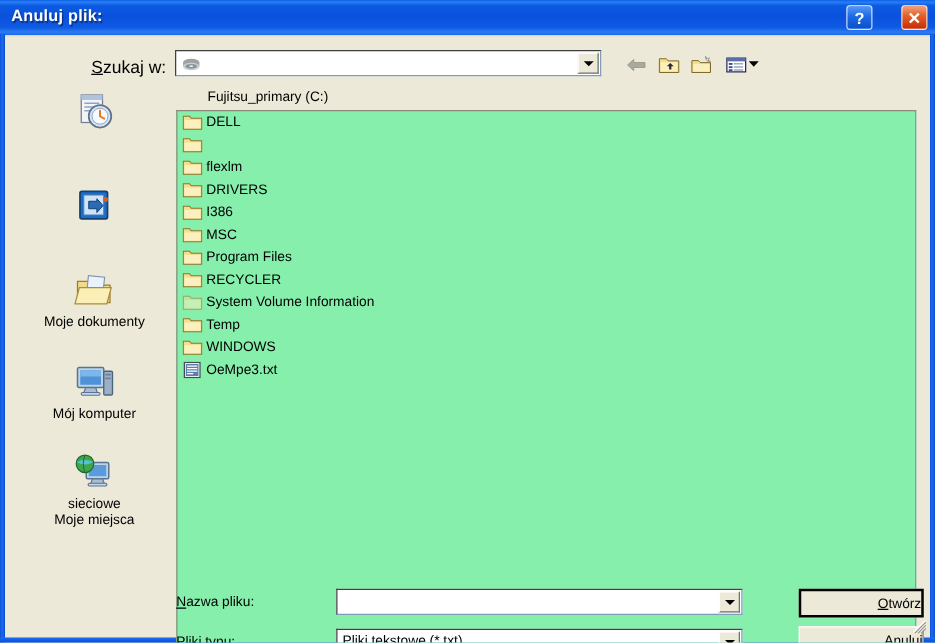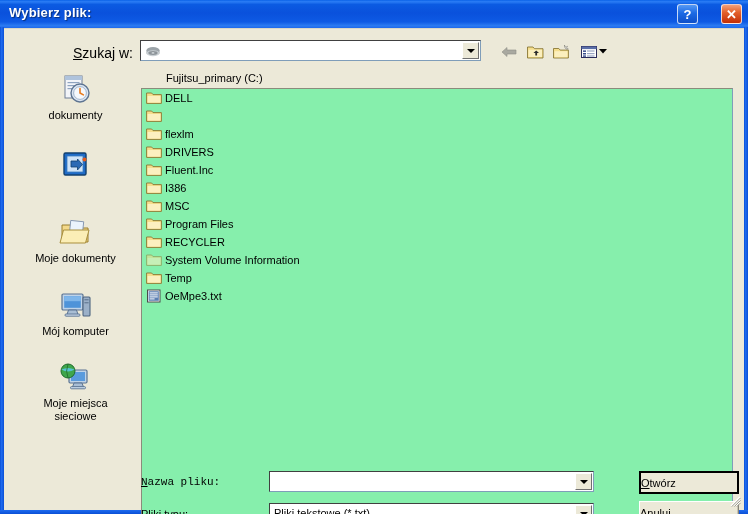--- a/index.html
+++ b/index.html
@@ -248,21 +248,20 @@
     line-height: 14px;
   }
 
   
   #filename-label {
     position: absolute;
     left: 137px;
     top: 447px;
     font-size: 11px;
     white-space: nowrap;
-    font-family: Liberation Mono, monospace;
   }
   #filetype-label {
     position: absolute;
     left: 137px;
     top: 479px;
     font-size: 11px;
     white-space: nowrap;
   }
   .bottom-combo {
     position: absolute;
@@ -296,21 +295,21 @@
     border-right-color: #848279;
     border-bottom-color: #848279;
     box-shadow: inset -1px -1px 0 #C8C5B4;
     box-sizing: border-box;
     font-size: 11px;
     font-family: "Liberation Sans", sans-serif;
     color: #000000;
     cursor: default;
     display: flex;
     align-items: center;
-    justify-content: flex-start;
+    justify-content: flex-end;
   }
   #open-button {
     top: 442px;
     border: 2px solid #000000;
     box-shadow: none;
   }
   #cancel-button { top: 472px; }
 
   
   #resize-grip {
@@ -320,21 +319,21 @@
     width: 14px;
     height: 14px;
   }
 </style>
 </head>
 <body>
 
 <div id="dialog-window">
 
   <div id="title-bar">
-    <div id="title-text">Wybierz plik:</div>
+    <div id="title-text">Anuluj plik:</div>
 
     <div class="title-btn" id="help-button">
       <span class="title-btn-glyph">?</span>
     </div>
 
     <div class="title-btn" id="close-button">
       <span class="title-btn-glyph">✕</span>
     </div>
   </div>
 
@@ -407,21 +406,20 @@
         <svg class="place-icon" viewBox="0 0 34 34">
           <rect x="6" y="3" width="17" height="22" fill="#F2F4F8" stroke="#6F7E95" stroke-width="1"></rect>
           <rect x="6" y="3" width="17" height="4" fill="#AFC3DC"></rect>
           <rect x="8.5" y="9" width="12" height="1.2" fill="#8FA4C0"></rect>
           <rect x="8.5" y="12" width="12" height="1.2" fill="#8FA4C0"></rect>
           <rect x="8.5" y="15" width="8" height="1.2" fill="#8FA4C0"></rect>
           <circle cx="21" cy="20" r="9" fill="#DCE6F2" stroke="#5E7491" stroke-width="1.4"></circle>
           <circle cx="21" cy="20" r="6.4" fill="#F6F9FD" stroke="#8FA4C0" stroke-width="0.8"></circle>
           <path d="M21 15.6 L21 20 L24.4 21.9" stroke="#E87B1E" stroke-width="1.6" fill="none" stroke-linecap="round"></path>
         </svg>
-        <span class="place-label">dokumenty</span>
       </div>
 
       <div class="place-item" style="top:76px;">
         <svg class="place-icon" viewBox="0 0 34 34">
           <rect x="5" y="4" width="22" height="22" rx="1.5" fill="#1E6BC8" stroke="#12406F" stroke-width="1.4"></rect>
           <rect x="8" y="7" width="16" height="16" fill="#CFE3F7" stroke="#3E7EBE" stroke-width="0.8"></rect>
           <path d="M12 12 L12 18 L18.5 18 L18.5 21 L23.5 15.5 L18.5 10 L18.5 12 Z" fill="#2B6AB5" stroke="#10406F" stroke-width="0.8"></path>
           <circle cx="25.5" cy="10.5" r="2" fill="#E05A1B"></circle>
         </svg>
       </div>
@@ -452,22 +450,22 @@
       <div class="place-item" style="top:288px;">
         <svg class="place-icon" viewBox="0 0 34 34">
           <rect x="10" y="9" width="18" height="13" rx="1.2" fill="#BFD3E8" stroke="#5A7391" stroke-width="1.2"></rect>
           <rect x="12" y="11" width="14" height="9" fill="#5A9BDD"></rect>
           <path d="M15 22 L23 22 L24.5 26 L13.5 26 Z" fill="#A9BED5" stroke="#5A7391" stroke-width="1"></path>
           <rect x="11.5" y="25.6" width="15" height="2.2" rx="1" fill="#C6D6E8" stroke="#5A7391" stroke-width="0.9"></rect>
           <circle cx="9" cy="10" r="7" fill="#3FA64B" stroke="#1F6B2C" stroke-width="1"></circle>
           <path d="M2.4 8.6 Q9 5.4 15.6 8.6 Q9 12.6 2.4 8.6 Z" fill="#58C7E8" opacity="0.85"></path>
           <path d="M9 3 Q6.2 10 9 17" stroke="#1F6B2C" stroke-width="0.8" fill="none"></path>
         </svg>
+        <span class="place-label">sieciowe</span>
         <span class="place-label">Moje miejsca</span>
-        <span class="place-label">sieciowe</span>
       </div>
     </div>
 
     <div id="file-list">
 
       <div class="file-row">
         <svg class="file-icon" viewBox="0 0 16 14">
             <path d="M0.6 2 L5.6 2 L7 3.6 L15.4 3.6 L15.4 12.4 L0.6 12.4 Z" fill="#F5DE8C" stroke="#8A7430" stroke-width="0.9"></path>
             <path d="M1.6 5 L14.4 5 L14.4 11.6 L1.6 11.6 Z" fill="#FCF0C0"></path>
           </svg>
@@ -490,27 +488,20 @@
       </div>
 
       <div class="file-row">
         <svg class="file-icon" viewBox="0 0 16 14">
             <path d="M0.6 2 L5.6 2 L7 3.6 L15.4 3.6 L15.4 12.4 L0.6 12.4 Z" fill="#F5DE8C" stroke="#8A7430" stroke-width="0.9"></path>
             <path d="M1.6 5 L14.4 5 L14.4 11.6 L1.6 11.6 Z" fill="#FCF0C0"></path>
           </svg>
         <span class="file-name">DRIVERS</span>
       </div>
 
-      <div class="file-row">
-        <svg class="file-icon" viewBox="0 0 16 14">
-            <path d="M0.6 2 L5.6 2 L7 3.6 L15.4 3.6 L15.4 12.4 L0.6 12.4 Z" fill="#F5DE8C" stroke="#8A7430" stroke-width="0.9"></path>
-            <path d="M1.6 5 L14.4 5 L14.4 11.6 L1.6 11.6 Z" fill="#FCF0C0"></path>
-          </svg>
-        <span class="file-name">Fluent.Inc</span>
-      </div>
 
       <div class="file-row">
         <svg class="file-icon" viewBox="0 0 16 14">
             <path d="M0.6 2 L5.6 2 L7 3.6 L15.4 3.6 L15.4 12.4 L0.6 12.4 Z" fill="#F5DE8C" stroke="#8A7430" stroke-width="0.9"></path>
             <path d="M1.6 5 L14.4 5 L14.4 11.6 L1.6 11.6 Z" fill="#FCF0C0"></path>
           </svg>
         <span class="file-name">I386</span>
       </div>
 
       <div class="file-row">
@@ -546,20 +537,27 @@
       </div>
 
       <div class="file-row">
         <svg class="file-icon" viewBox="0 0 16 14">
             <path d="M0.6 2 L5.6 2 L7 3.6 L15.4 3.6 L15.4 12.4 L0.6 12.4 Z" fill="#F5DE8C" stroke="#8A7430" stroke-width="0.9"></path>
             <path d="M1.6 5 L14.4 5 L14.4 11.6 L1.6 11.6 Z" fill="#FCF0C0"></path>
           </svg>
         <span class="file-name">Temp</span>
       </div>
 
+      <div class="file-row">
+        <svg class="file-icon" viewBox="0 0 16 14">
+            <path d="M0.6 2 L5.6 2 L7 3.6 L15.4 3.6 L15.4 12.4 L0.6 12.4 Z" fill="#F5DE8C" stroke="#8A7430" stroke-width="0.9"></path>
+            <path d="M1.6 5 L14.4 5 L14.4 11.6 L1.6 11.6 Z" fill="#FCF0C0"></path>
+          </svg>
+        <span class="file-name">WINDOWS</span>
+      </div>
 
 
       <div class="file-row">
         <svg class="file-icon" viewBox="0 0 16 14">
           <rect x="1.5" y="1" width="12.5" height="12" fill="#FFFFFF" stroke="#4A4A4A" stroke-width="1"></rect>
           <rect x="2.6" y="2.2" width="10.2" height="9.6" fill="#5C7FB2"></rect>
           <rect x="3.6" y="3.4" width="8.2" height="1" fill="#FFFFFF"></rect>
           <rect x="3.6" y="5.4" width="8.2" height="1" fill="#FFFFFF"></rect>
           <rect x="3.6" y="7.4" width="8.2" height="1" fill="#FFFFFF"></rect>
           <rect x="3.6" y="9.4" width="5" height="1" fill="#FFFFFF"></rect>

